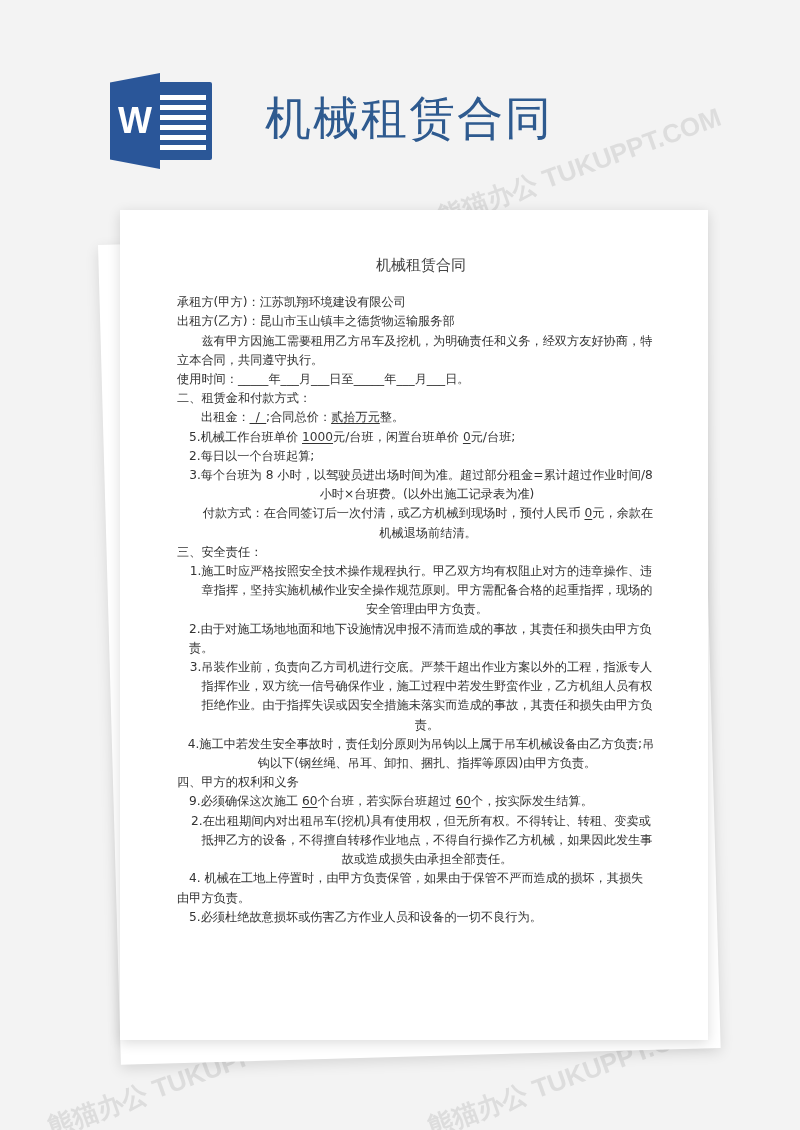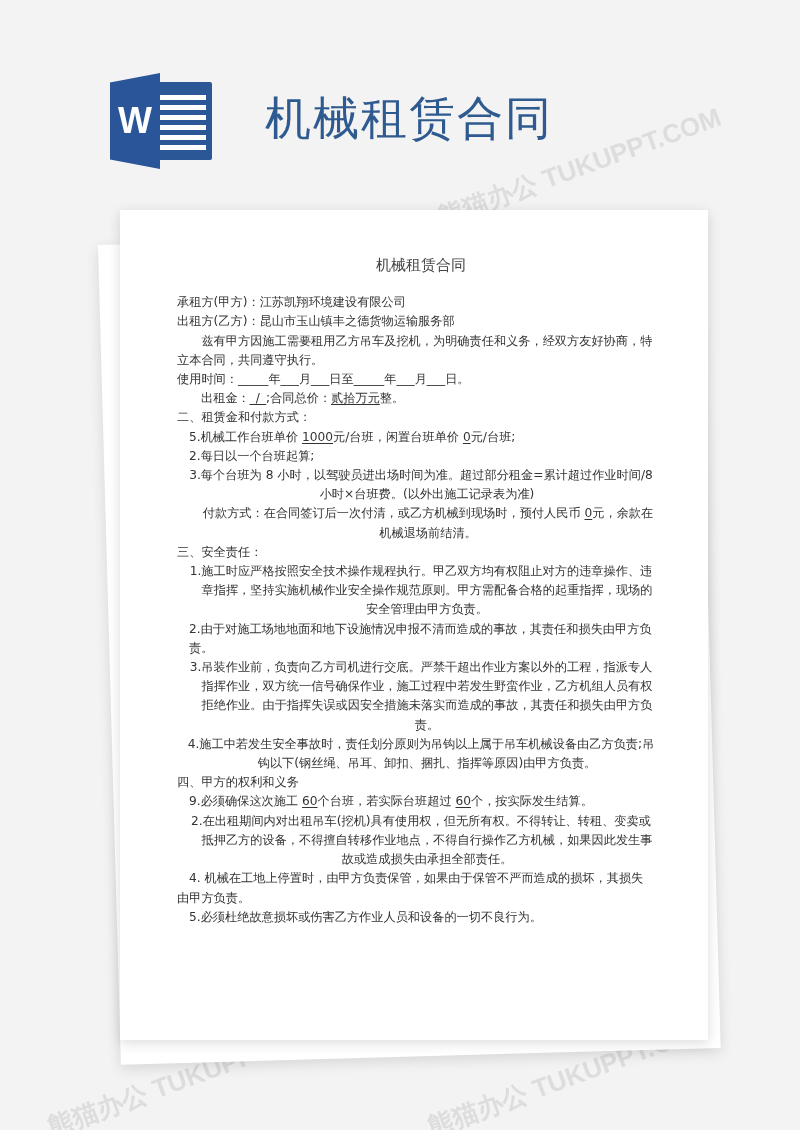--- a/index.html
+++ b/index.html
@@ -88,24 +88,24 @@
 
 <div class="doc">
   <div class="doc-title">机械租赁合同</div>
 
   <p>承租方(甲方)：江苏凯翔环境建设有限公司</p>
   <p>出租方(乙方)：昆山市玉山镇丰之德货物运输服务部</p>
   <p class="indent2">兹有甲方因施工需要租用乙方吊车及挖机，为明确责任和义务，经双方友好协商，特立本合同，共同遵守执行。</p>
 
   <p>使用时间：_____年___月___日至_____年___月___日。</p>
 
+  <p>二、租赁金和付款方式：</p>
   <p style="padding-left:24px;">
     <span>出租金：</span><span class="u">_/_</span><span>;合同总价：</span><span class="u">贰拾万元</span><span>整。</span>
   </p>
-  <p>二、租赁金和付款方式：</p>
   <p class="sub">
     <span>5.机械工作台班单价 </span><span class="u">1000</span><span>元/台班，闲置台班单价 </span><span class="u">0</span><span>元/台班;</span>
   </p>
   <p class="sub">2.每日以一个台班起算;</p>
   <p class="hang">3.每个台班为 8 小时，以驾驶员进出场时间为准。超过部分租金=累计超过作业时间/8 小时×台班费。(以外出施工记录表为准)</p>
   <p class="hang" style="padding-left:24px;text-indent:0;">
     <span>付款方式：在合同签订后一次付清，或乙方机械到现场时，预付人民币 </span><span class="u">0</span><span>元，余款在机械退场前结清。</span>
   </p>
 
   <p>三、安全责任：</p>

